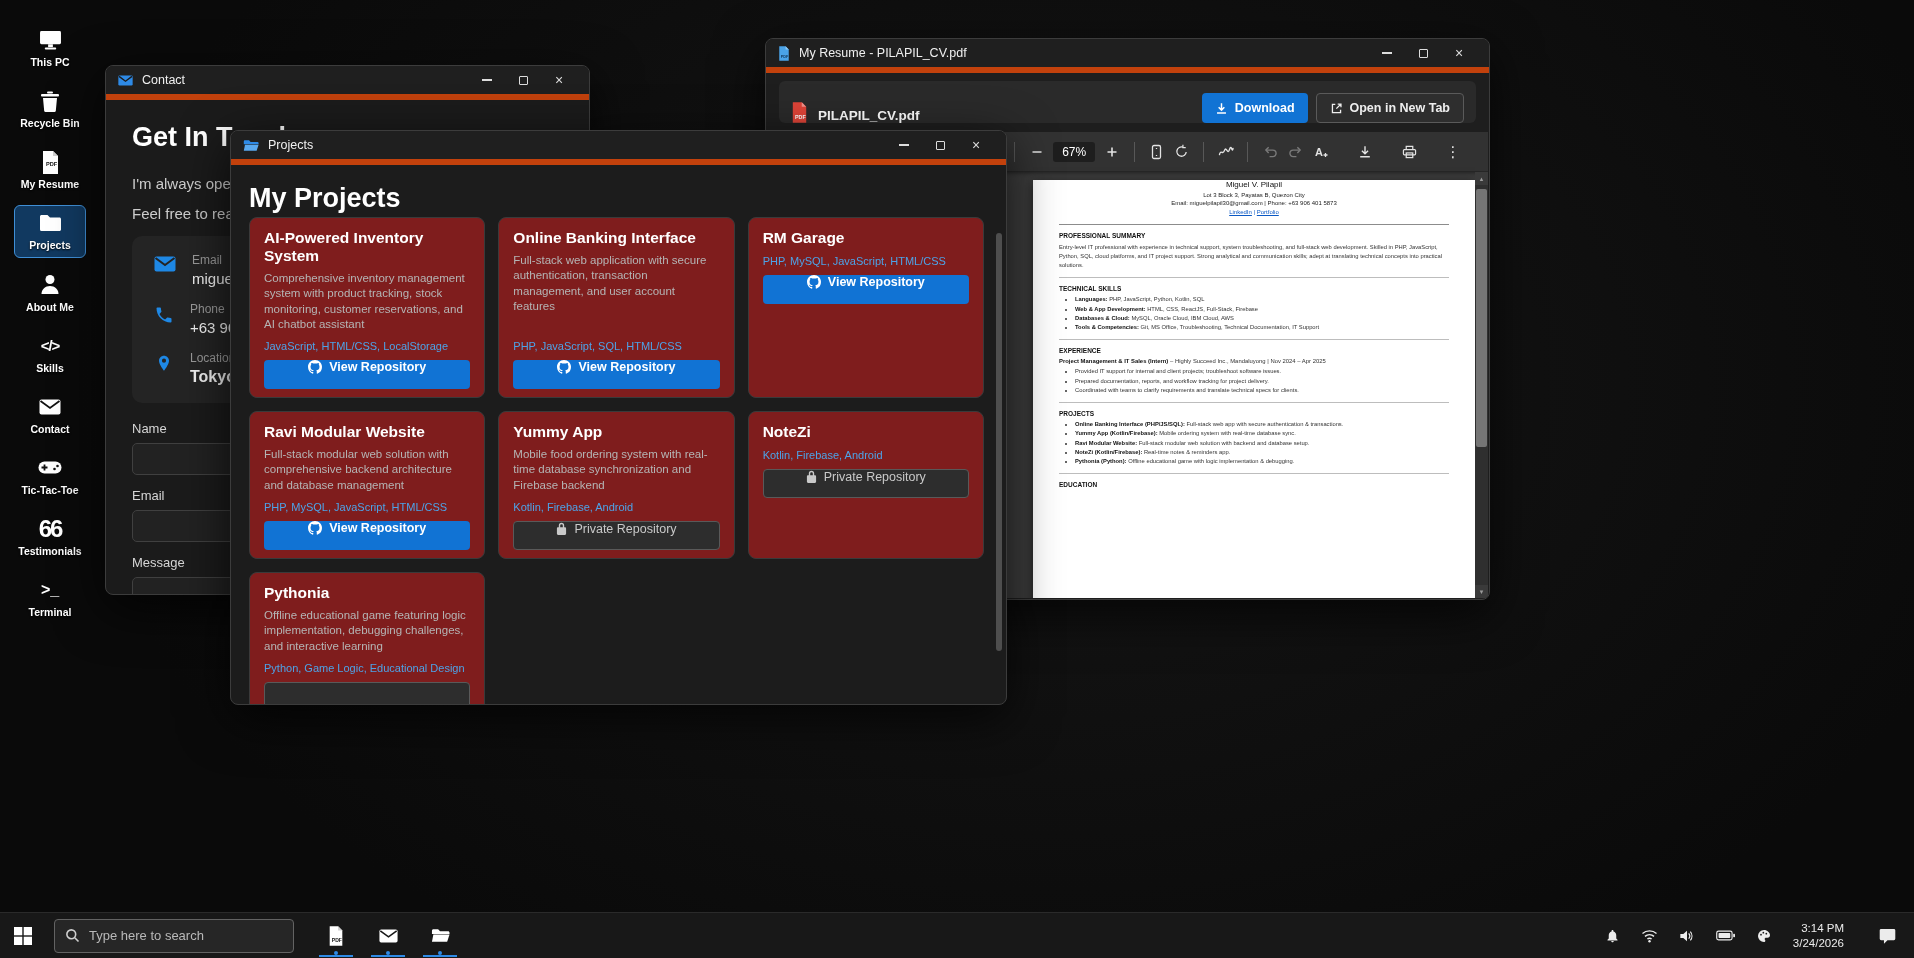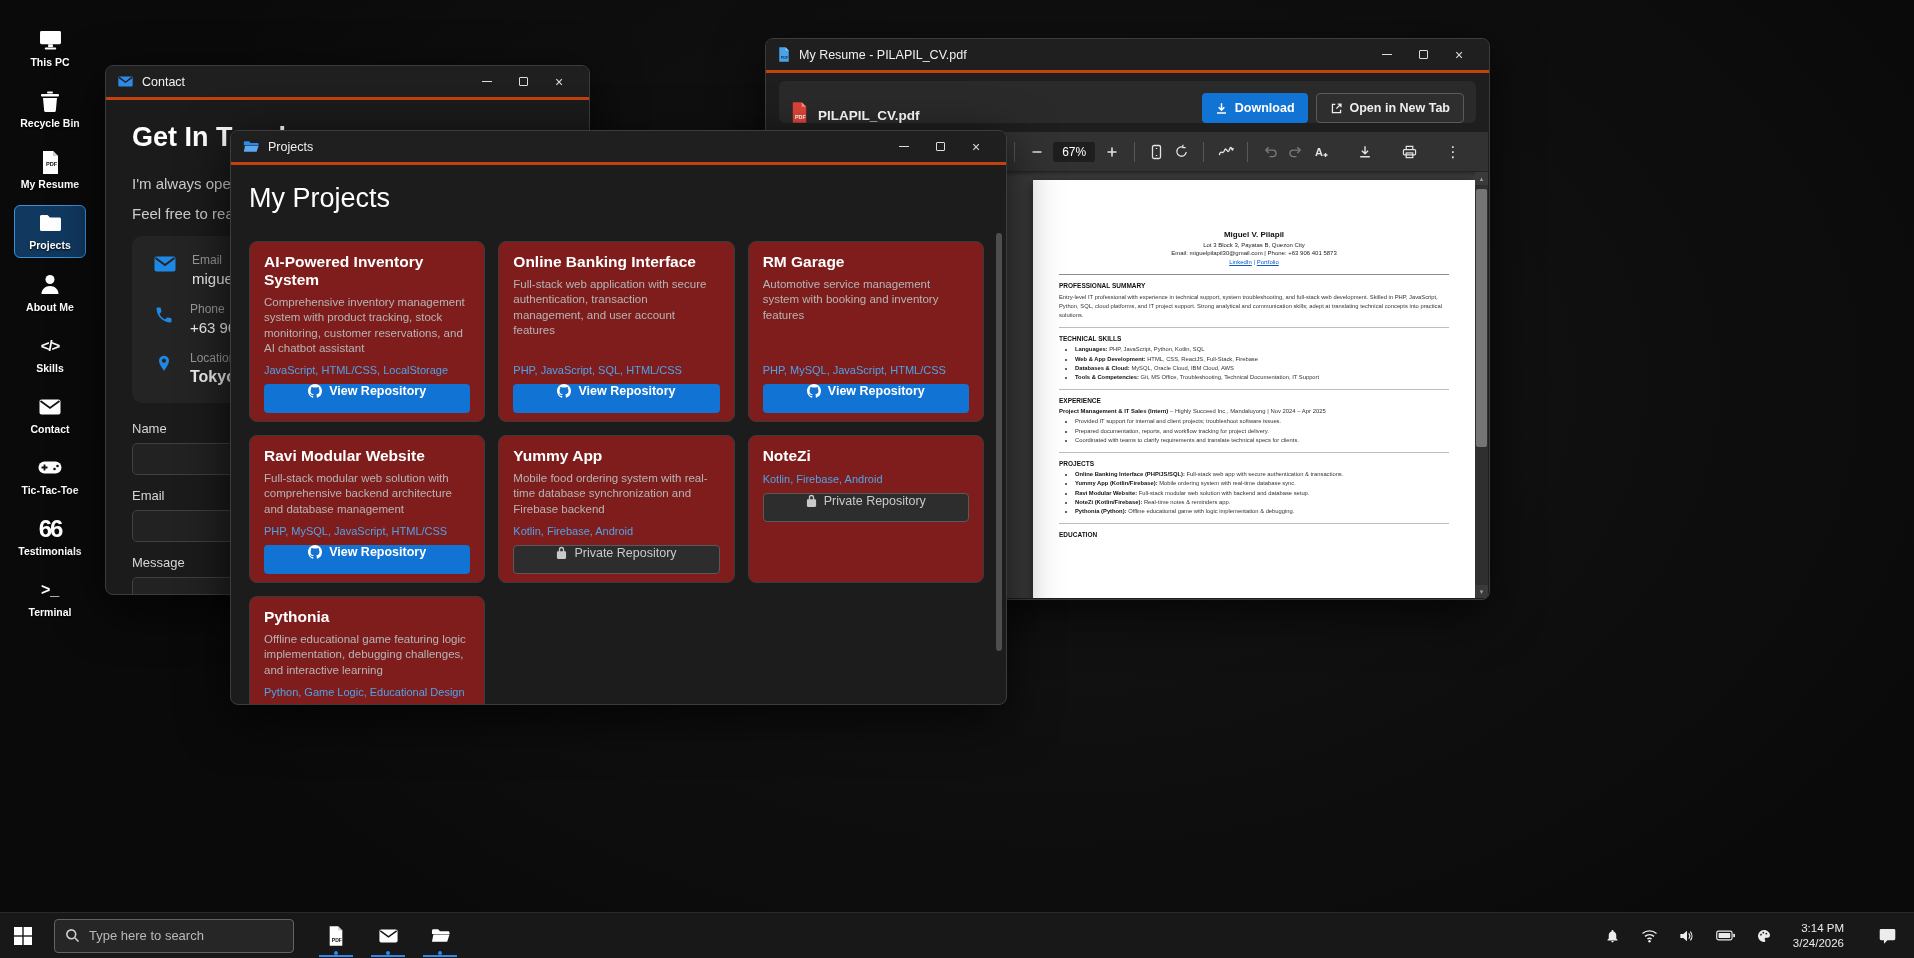--- a/index.html
+++ b/index.html
@@ -11,21 +11,21 @@
   
   .desktop-icons{position:absolute;left:12px;top:22px;width:76px;display:flex;flex-direction:column;align-items:center;gap:9px;z-index:2}
   .dicon{width:72px;padding:5px 2px 4px;border-radius:6px;display:flex;flex-direction:column;align-items:center;gap:4px;border:1.5px solid transparent}
   .dicon.selected{background:rgba(24,96,168,.55);border-color:#3f8fd6}
   .dicon .ic{height:24px;display:flex;align-items:center;justify-content:center;color:#fff;font-weight:700}
   .dicon .txtic{font-size:15px;letter-spacing:-1px}
   .dicon .lbl{font-size:10.5px;font-weight:700;color:#fff;text-align:center;line-height:1.25;text-shadow:0 1px 2px #000}
 
   
   .window{position:absolute;border-radius:8px;background:#1b1b1b;border:1px solid #3c3c3c;box-shadow:0 14px 50px rgba(0,0,0,.72);overflow:hidden}
-  .titlebar{height:34px;background:#1f1f1f;border-bottom:3px solid #c2410c;display:flex;align-items:center;gap:9px;padding:2px 12px}
+  .titlebar{height:34px;background:#1f1f1f;border-bottom:6px solid #c2410c;display:flex;align-items:center;gap:9px;padding:2px 12px}
   .titlebar .ttl{font-size:12.5px;color:#f0f0f0}
   .wcontrols{margin-left:auto;display:flex}
   .wc{width:36px;height:34px;display:flex;align-items:center;justify-content:center;color:#ddd;font-size:14px}
   .wc .bar{width:10px;height:1.2px;background:#ddd}
   .wc .box{width:9px;height:9px;border:1.2px solid #ddd;border-radius:1px}
 
   
   #contact-window{left:105px;top:65px;width:485px;height:530px;z-index:10}
   .cw-body{padding:12px 26px 0}
   .cw-heading{font-size:27px;font-weight:700;margin:10px 0 22px}
@@ -35,21 +35,21 @@
   .ci .cicon{color:#1e88e5;margin-top:3px}
   .ci .cl{font-size:12px;color:#9b9b9b;margin-bottom:3px}
   .ci .cv{font-size:15px;color:#f2f2f2;white-space:nowrap}
   .fl{font-size:13px;color:#d6d6d6;margin:13px 0 7px}
   .finput{width:100%;height:32px;background:#222;border:1px solid #404040;border-radius:5px;color:#eee;font-size:13px;padding:4px 8px;font-family:inherit}
   textarea.finput{height:52px;resize:none}
 
   
   #projects-window{left:230px;top:130px;width:777px;height:575px;z-index:30;background:#1c1c1c}
   .pw-body{position:relative;height:540px;padding:10px 22px 0 18px}
-  .pw-heading{font-size:27px;font-weight:400;margin:8px 0 27px}
+  .pw-heading{font-size:27px;font-weight:700;margin:8px 0 3px}
   .grid{display:grid;grid-template-columns:repeat(3,1fr);gap:13px}
   .card{background:#7f1d1d;border:1px solid #3a3a3a;border-radius:8px;padding:11px 14px 8px;display:flex;flex-direction:column}
   .card h3{font-size:15.5px;font-weight:700;color:#fff}
   .card p{font-size:11.5px;line-height:1.33;color:#b5b5b5;margin-top:6px;flex:1}
   .card .tags{font-size:11px;color:#4da3e8;margin:8px 0}
   .btn{height:29px;border-radius:4px;display:flex;justify-content:center;gap:7px;font-size:12.5px;font-weight:700}
   .btn.primary{background:#1173d4;color:#fff}
   .btn.private{background:#2d2d2d;border:1px solid #595959;color:#c9c9c9;font-weight:400}
   .pw-scrolltrack{position:absolute;right:4px;top:38px;bottom:10px;width:6px}
   .pw-scrollthumb{position:absolute;top:6%;height:85%;width:6px;border-radius:3px;background:#4e4e4e}
@@ -65,21 +65,21 @@
   .viewer{position:absolute;left:13px;right:1px;top:93px;bottom:1px;background:#3d3d3d;overflow:hidden}
   .ptoolbar{height:40px;background:#323232;border-bottom:1px solid #262626;box-shadow:0 1px 4px rgba(0,0,0,.45);display:flex;align-items:center;position:relative}
   .tb-left-spacer{width:232px}
   .tb-sep{width:1px;height:20px;background:#585858;margin:0 9px}
   .tb-btn{width:26px;height:26px;display:flex;align-items:center;justify-content:center;color:#e3e3e3;border-radius:3px;font-size:13px}
   .tb-btn.disabled{color:#7a7a7a}
   .zoom-box{background:#1e1e1e;border-radius:3px;padding:3px 9px;font-size:12px;color:#fff;margin:0 4px}
   .tb-right{margin-left:auto;display:flex;align-items:center;gap:18px;padding-right:22px}
   .pcontent{position:absolute;top:40px;left:0;right:0;bottom:0}
   .page{position:absolute;left:254px;top:8px;width:442px;height:500px;background:#fff;color:#1c1c1c;box-shadow:0 2px 10px rgba(0,0,0,.55)}
-  .r-name{font-size:8px;font-weight:700;text-align:center;margin-top:50px;color:#111}
+  .r-name{font-size:8px;font-weight:400;text-align:center;color:#111}
   .r-line{font-size:6px;text-align:center;margin-top:2.5px;color:#222}
   .r-links{font-size:6px;text-align:center;margin-top:2.5px;color:#0a58c4}
   .r-links a{color:#0a58c4;text-decoration:underline}
   .r-hr{border-top:1px solid #8c8c8c;margin:9px 26px 0}
   .r-sechr{border-top:1px solid #bdbdbd;margin:7px 26px 0}
   .r-h{font-size:6.5px;font-weight:700;margin:7px 26px 0;color:#111}
   .r-p{font-size:5.8px;line-height:1.6;margin:4px 26px 0;color:#333}
   .r-ul{margin:3px 26px 0 42px}
   .r-ul li{font-size:5.8px;line-height:1.6;color:#333}
   .r-ul b{color:#111}
@@ -477,21 +477,20 @@
                 <svg width="14" height="14" viewBox="0 0 16 16" fill="#fff">
                   <path d="M8 0C3.58 0 0 3.58 0 8c0 3.54 2.29 6.53 5.47 7.59.4.07.55-.17.55-.38 0-.19-.01-.82-.01-1.49-2.01.37-2.53-.49-2.69-.94-.09-.23-.48-.94-.82-1.13-.28-.15-.68-.52-.01-.53.63-.01 1.08.58 1.23.82.72 1.21 1.87.87 2.33.66.07-.52.28-.87.51-1.07-1.78-.2-3.64-.89-3.64-3.95 0-.87.31-1.59.82-2.15-.08-.2-.36-1.02.08-2.12 0 0 .67-.21 2.2.82.64-.18 1.32-.27 2-.27s1.36.09 2 .27c1.53-1.04 2.2-.82 2.2-.82.44 1.1.16 1.92.08 2.12.51.56.82 1.27.82 2.15 0 3.07-1.87 3.75-3.65 3.95.29.25.54.73.54 1.48 0 1.07-.01 1.93-.01 2.2 0 .21.15.46.55.38A8.01 8.01 0 0 0 16 8c0-4.42-3.58-8-8-8z"></path>
                 </svg>
               </span>
             <span>View Repository</span>
           </div>
         </div>
 
         <div class="card">
           <h3>RM Garage</h3>
-          <p>Automotive service management system with booking and inventory features</p>
           <div class="tags">PHP, MySQL, JavaScript, HTML/CSS</div>
           <div class="btn primary">
             <span>
                 <svg width="14" height="14" viewBox="0 0 16 16" fill="#fff">
                   <path d="M8 0C3.58 0 0 3.58 0 8c0 3.54 2.29 6.53 5.47 7.59.4.07.55-.17.55-.38 0-.19-.01-.82-.01-1.49-2.01.37-2.53-.49-2.69-.94-.09-.23-.48-.94-.82-1.13-.28-.15-.68-.52-.01-.53.63-.01 1.08.58 1.23.82.72 1.21 1.87.87 2.33.66.07-.52.28-.87.51-1.07-1.78-.2-3.64-.89-3.64-3.95 0-.87.31-1.59.82-2.15-.08-.2-.36-1.02.08-2.12 0 0 .67-.21 2.2.82.64-.18 1.32-.27 2-.27s1.36.09 2 .27c1.53-1.04 2.2-.82 2.2-.82.44 1.1.16 1.92.08 2.12.51.56.82 1.27.82 2.15 0 3.07-1.87 3.75-3.65 3.95.29.25.54.73.54 1.48 0 1.07-.01 1.93-.01 2.2 0 .21.15.46.55.38A8.01 8.01 0 0 0 16 8c0-4.42-3.58-8-8-8z"></path>
                 </svg>
               </span>
             <span>View Repository</span>
           </div>
         </div>

